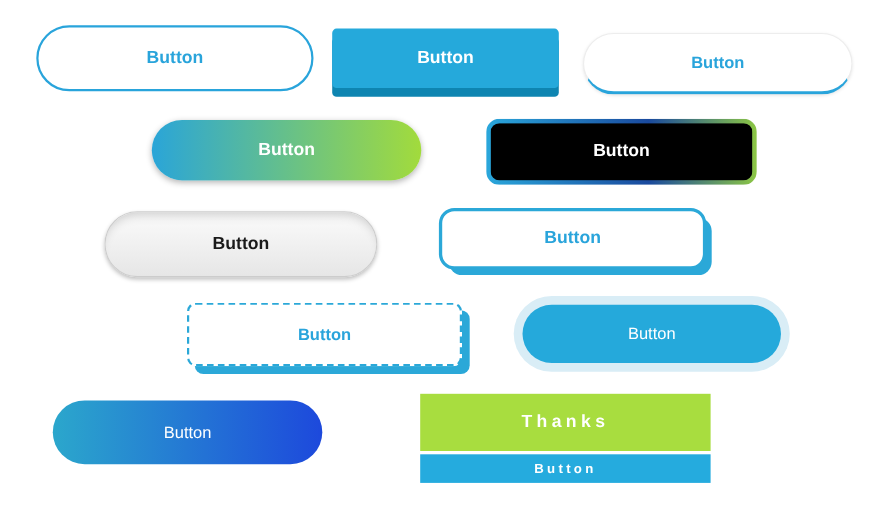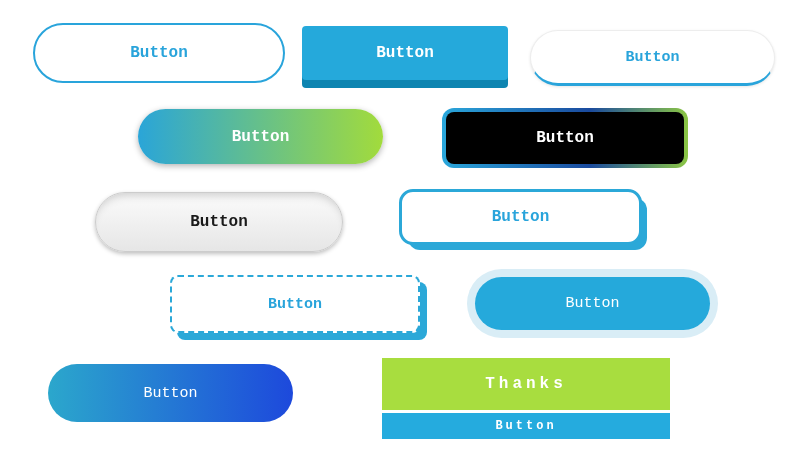--- a/index.html
+++ b/index.html
@@ -10,21 +10,21 @@
     width: 800px;
     height: 460px;
     background: #ffffff;
     overflow: hidden;
   }
   button {
     position: absolute;
     display: flex;
     align-items: center;
     justify-content: center;
-    font-family: Liberation Mono, monospace;
+    font-family: Liberation Sans, sans-serif;
     cursor: pointer;
     border: none;
     background: none;
     padding: 0;
   }
 
   
   .btn-outline-pill {
     left: 33px; top: 23px; width: 252px; height: 60px;
     background: #ffffff;
@@ -126,21 +126,21 @@
     left: 48px; top: 364px; width: 245px; height: 58px;
     background: linear-gradient(to right, #2ba7cc, #1d49dc);
     border-radius: 29px;
     color: #ffffff;
     font-size: 15px; font-weight: normal;
   }
 
   
   .thanks-stack {
     position: absolute;
-    left: 382px; top: 358px; width: 288px;
+    left: 382px; top: 358px; width: 264px;
     display: flex;
     flex-direction: column;
     gap: 3px;
   }
   .btn-thanks-green {
     position: static;
     width: 100%; height: 52px;
     background: #a8dd3f;
     color: #ffffff;
     font-size: 16px; font-weight: bold;

